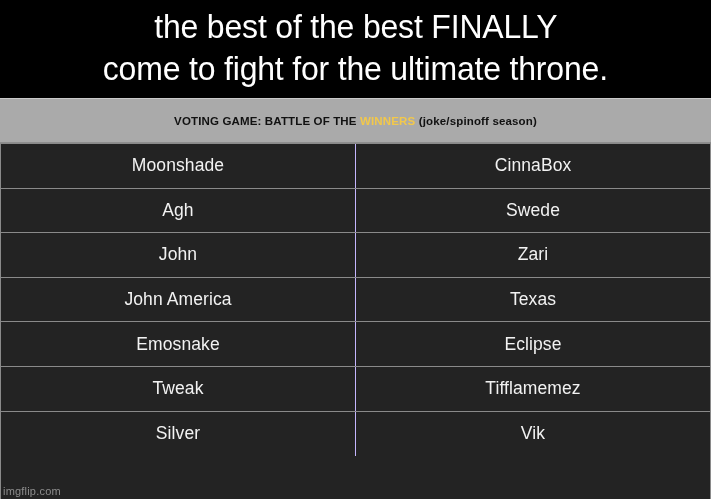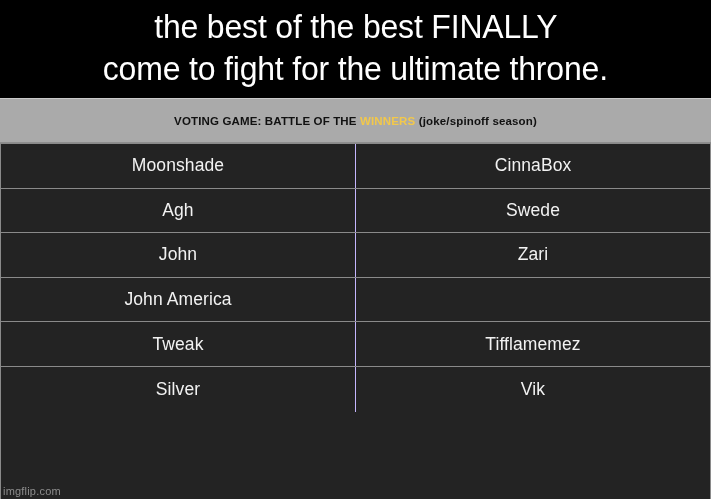--- a/index.html
+++ b/index.html
@@ -160,22 +160,27 @@
     </div>
 
 
     <div class="brow">
       <div class="bcell left">John</div>
       <div class="bcell right">Zari</div>
     </div>
 
     <div class="brow">
       <div class="bcell left">John America</div>
+      <div class="bcell right">Texas</div>
     </div>
 
+    <div class="brow">
+      <div class="bcell left">Emosnake</div>
+      <div class="bcell right">Eclipse</div>
+    </div>
 
     <div class="brow">
       <div class="bcell left">Tweak</div>
       <div class="bcell right">Tifflamemez</div>
     </div>
 
     <div class="brow">
       <div class="bcell left">Silver</div>
       <div class="bcell right">Vik</div>
     </div>

